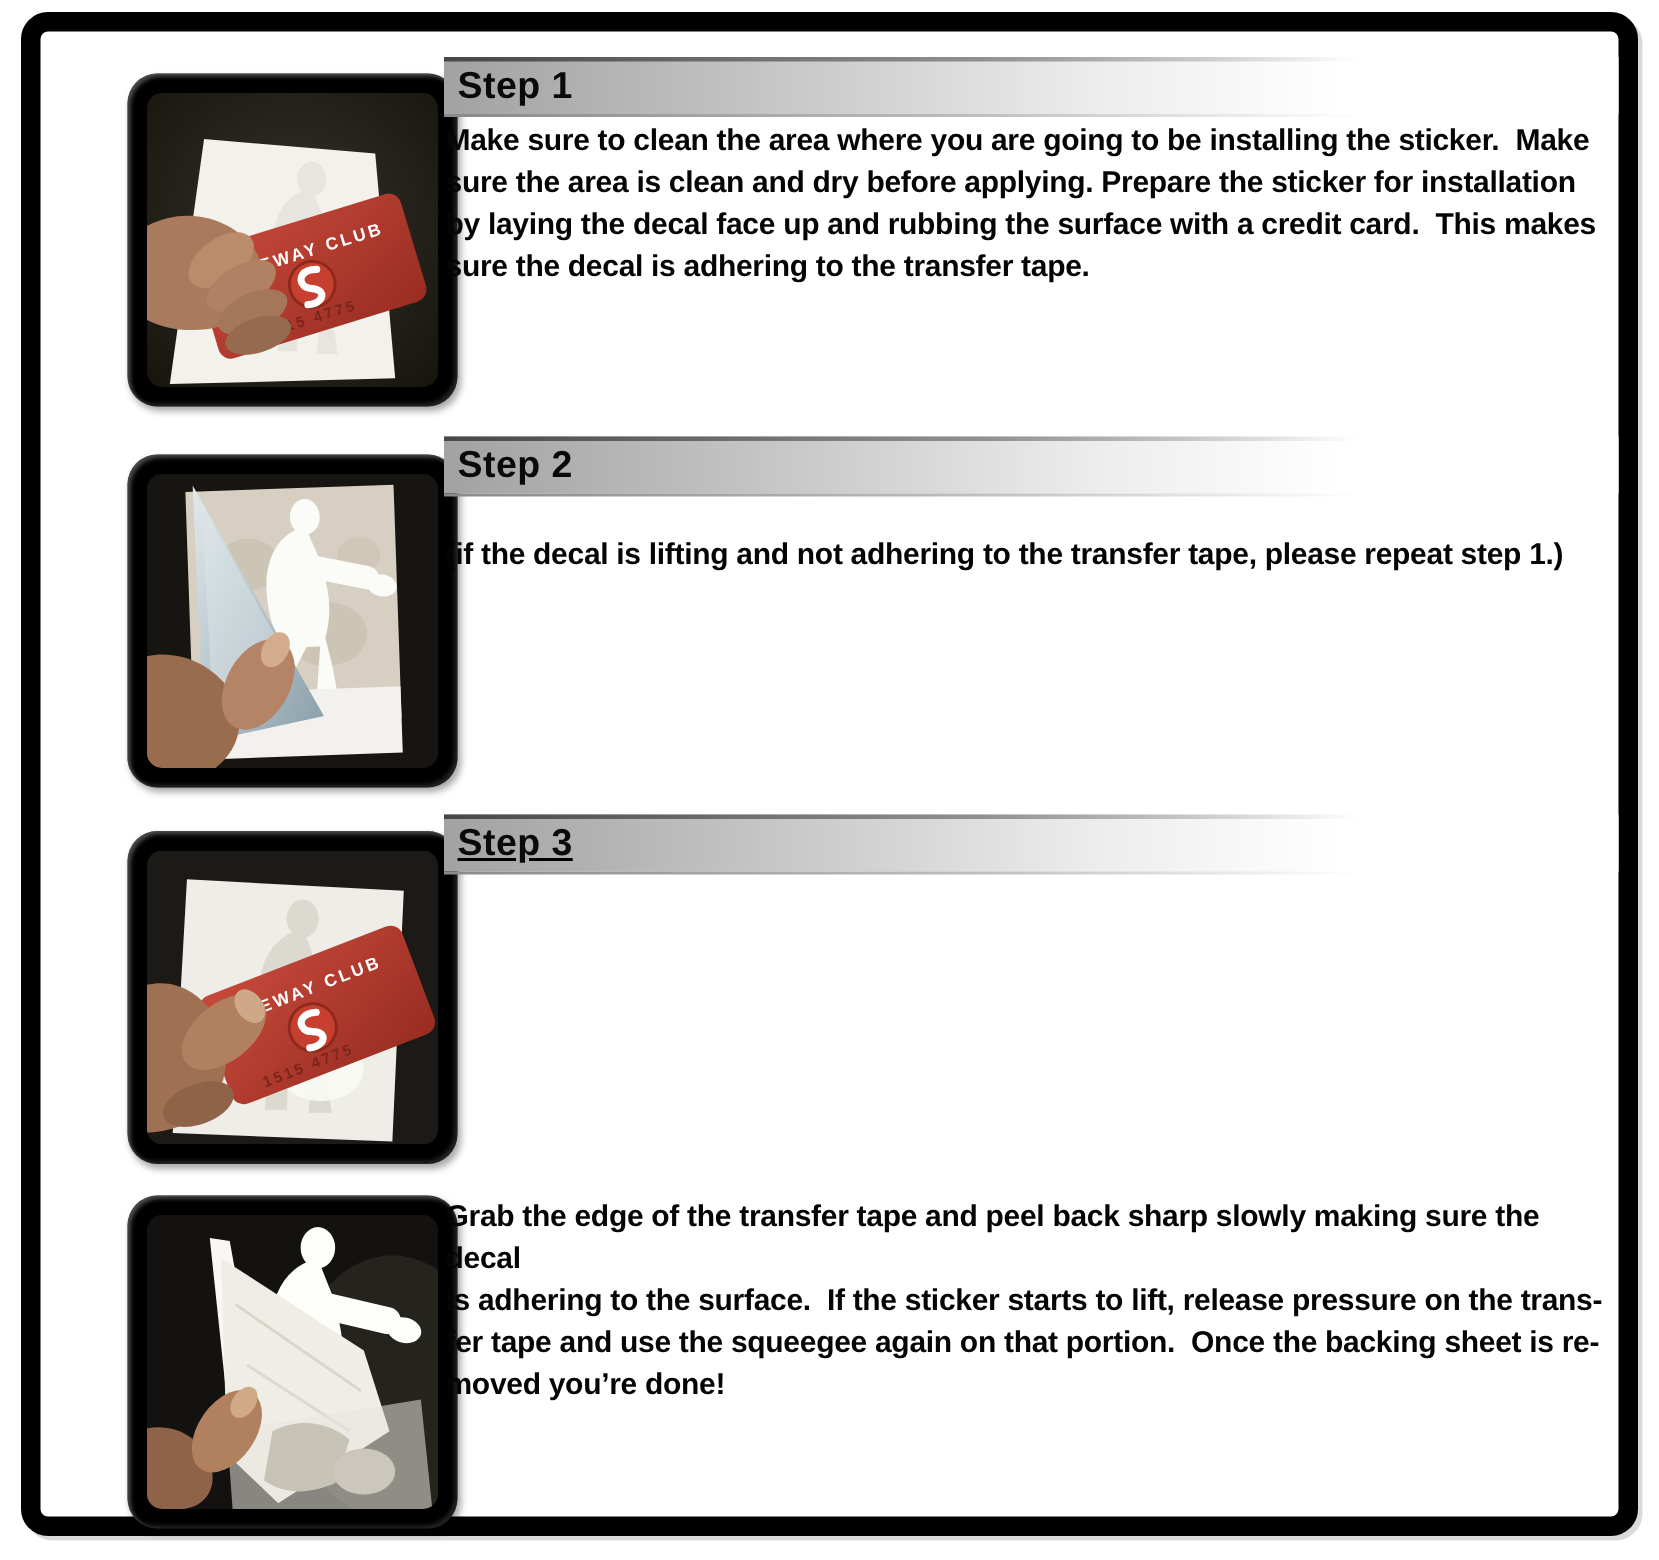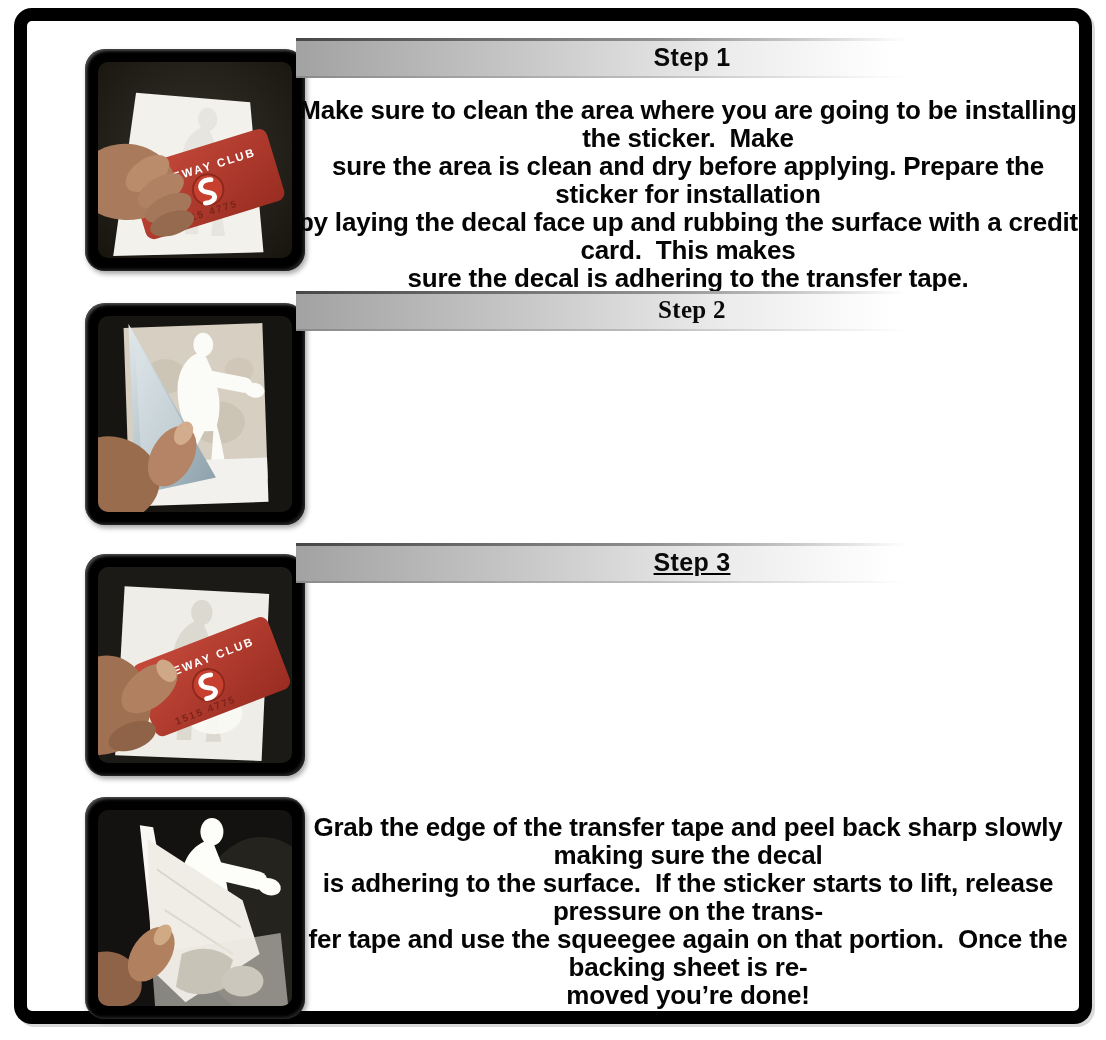--- a/index.html
+++ b/index.html
@@ -28,46 +28,46 @@
                inset 2px 2px 3px rgba(140,140,140,.55),
                inset -2px -2px 3px rgba(90,90,90,.4);
   }
   .photo{
     position:absolute;left:13px;top:13px;right:13px;bottom:13px;
     border-radius:10px;overflow:hidden;display:block;
   }
   .photo svg{display:block;width:100%;height:100%;}
 
   
-  .content{position:absolute;left:269px;top:0;width:783px;text-align:center;}
+  .content{position:absolute;left:269px;top:0;width:783px;}
   .row-1 .content{padding-top:5px;}
-  .row-2 .content{padding-top:4px;font-family:Liberation Serif, serif;}
+  .row-2 .content{padding-top:4px;}
   .row-3 .content{padding-top:5px;text-decoration:underline;}
   .row-4 .content{padding-top:12px;}
 
   .step-bar{
     position:relative;height:38px;
     background:linear-gradient(to right,#a2a2a2 0%,#c6c6c6 28%,#ececec 55%,#ffffff 76%);
   }
   .step-bar::before{
     content:"";position:absolute;left:0;top:0;right:0;height:3px;
     background:linear-gradient(to right,#474747 0%,#8f8f8f 45%,rgba(255,255,255,0) 78%);
   }
   .step-bar::after{
     content:"";position:absolute;left:0;bottom:-2px;right:0;height:2px;
     background:linear-gradient(to right,#8a8a8a 0%,#bdbdbd 45%,rgba(255,255,255,0) 78%);
   }
   .step-title{
     display:block;line-height:38px;padding-left:9px;
     font-size:25px;font-weight:bold;color:#0a0a0a;letter-spacing:.3px;
   }
   .step-body{
-    margin:20px 0 0 1px;
+    margin:4px 0 0 1px;
     white-space:pre-wrap;
-    font-size:26px;line-height:28px;font-weight:bold;color:#050505;
+    font-size:20px;line-height:28px;font-weight:bold;color:#050505;
     letter-spacing:-0.2px;
   }
   .step-body.note{margin-top:27px;}
 </style>
 </head>
 <body>
 
 <svg width="0" height="0" style="position:absolute" aria-hidden="true">
   <defs>
     <g id="bigfoot">
@@ -149,20 +149,21 @@
             <ellipse cx="78" cy="146" rx="22" ry="34" transform="rotate(30 78 146)" fill="#b58466"></ellipse>
             <ellipse cx="90" cy="122" rx="9" ry="13" transform="rotate(30 90 122)" fill="#d3ac8e"></ellipse>
           </g>
         </svg>
       </div>
     </figure>
     <div class="content">
       <header class="step-bar">
         <span class="step-title">Step 2</span>
       </header>
+      <p class="step-body note">(if the decal is lifting and not adhering to the transfer tape, please repeat step 1.)</p>
     </div>
   </section>
 
   <section class="step-row row-3">
     <figure class="photo-frame">
       <div class="photo">
         <svg viewBox="0 0 204 204" preserveAspectRatio="none" aria-label="hand-pressing-decal-with-credit-card">
           <rect width="204" height="204" fill="#1b1a17"></rect>
           <polygon points="28,20 180,28 172,202 18,196" fill="#eeede7"></polygon>
           <use href="#bigfoot" transform="translate(50,30) scale(1.02)" fill="#dcdad0"></use>

